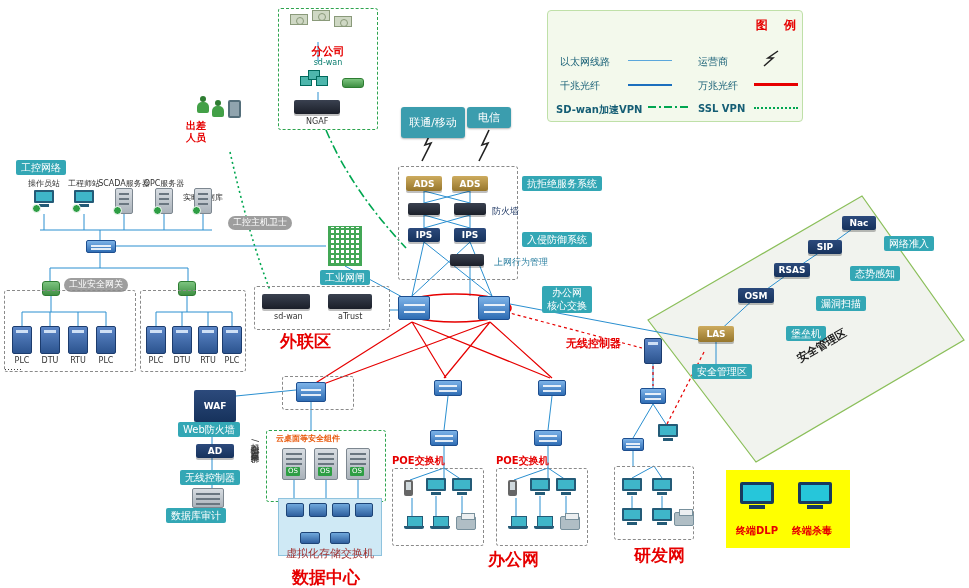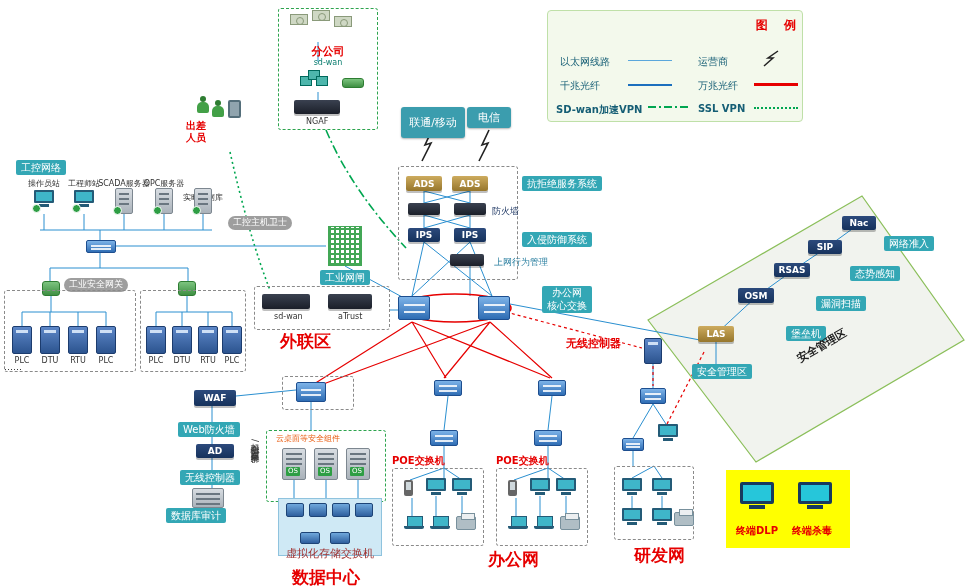--- a/index.html
+++ b/index.html
@@ -221,33 +221,33 @@
   <div class="dev" style="left:808px;top:240px;width:34px;height:14px">SIP</div>
   <div class="tag" style="left:850px;top:266px">态势感知</div>
   <div class="dev" style="left:774px;top:263px;width:36px;height:14px">RSAS</div>
   <div class="tag" style="left:816px;top:296px">漏洞扫描</div>
   <div class="dev" style="left:738px;top:288px;width:36px;height:15px">OSM</div>
   <div class="tag" style="left:786px;top:326px">堡垒机</div>
   <div class="dev gold" style="left:698px;top:326px;width:36px;height:16px">LAS</div>
   <div class="tag" style="left:692px;top:364px">安全管理区</div>
   <div class="stxt rot" style="left:798px;top:352px;font-size:11px;font-weight:bold;color:#222">安全管理区</div>
 
-  <div class="dev" style="left:194px;top:390px;width:42px;height:16px">WAF</div>
+  <div class="dev" style="left:194px;top:390px;width:42px;height:32px">WAF</div>
   <div class="tag" style="left:178px;top:422px">Web防火墙</div>
   <div class="dev" style="left:196px;top:444px;width:38px;height:14px">AD</div>
   <div class="tag" style="left:180px;top:470px">无线控制器</div>
   <div class="server" style="left:192px;top:488px;width:32px;height:20px"></div>
   <div class="tag" style="left:166px;top:508px">数据库审计</div>
 
   <div class="dashbox" style="left:282px;top:376px;width:72px;height:34px"></div>
   <div class="sw" style="left:296px;top:382px;width:30px;height:20px"></div>
 
   <div class="vtext" style="left:248px;top:436px;height:126px">超融合/云桌面集群</div>
   <div class="dashbox green" style="left:266px;top:430px;width:120px;height:72px"></div>
-  <div class="stxt s8" style="left:276px;top:433px;color:#e8590c;font-weight:normal">云桌面等安全组件</div>
+  <div class="stxt s8" style="left:276px;top:433px;color:#e8590c;font-weight:bold">云桌面等安全组件</div>
   <div class="server" style="left:282px;top:448px;width:24px;height:32px">
       <span class="osb">OS</span>
     </div>
   <div class="server" style="left:314px;top:448px;width:24px;height:32px">
       <span class="osb">OS</span>
     </div>
   <div class="server" style="left:346px;top:448px;width:24px;height:32px">
       <span class="osb">OS</span>
     </div>
   <div class="abs" style="left:278px;top:498px;width:104px;height:58px;background:#cfe9f5;border:1px solid #8fc3de"></div>

